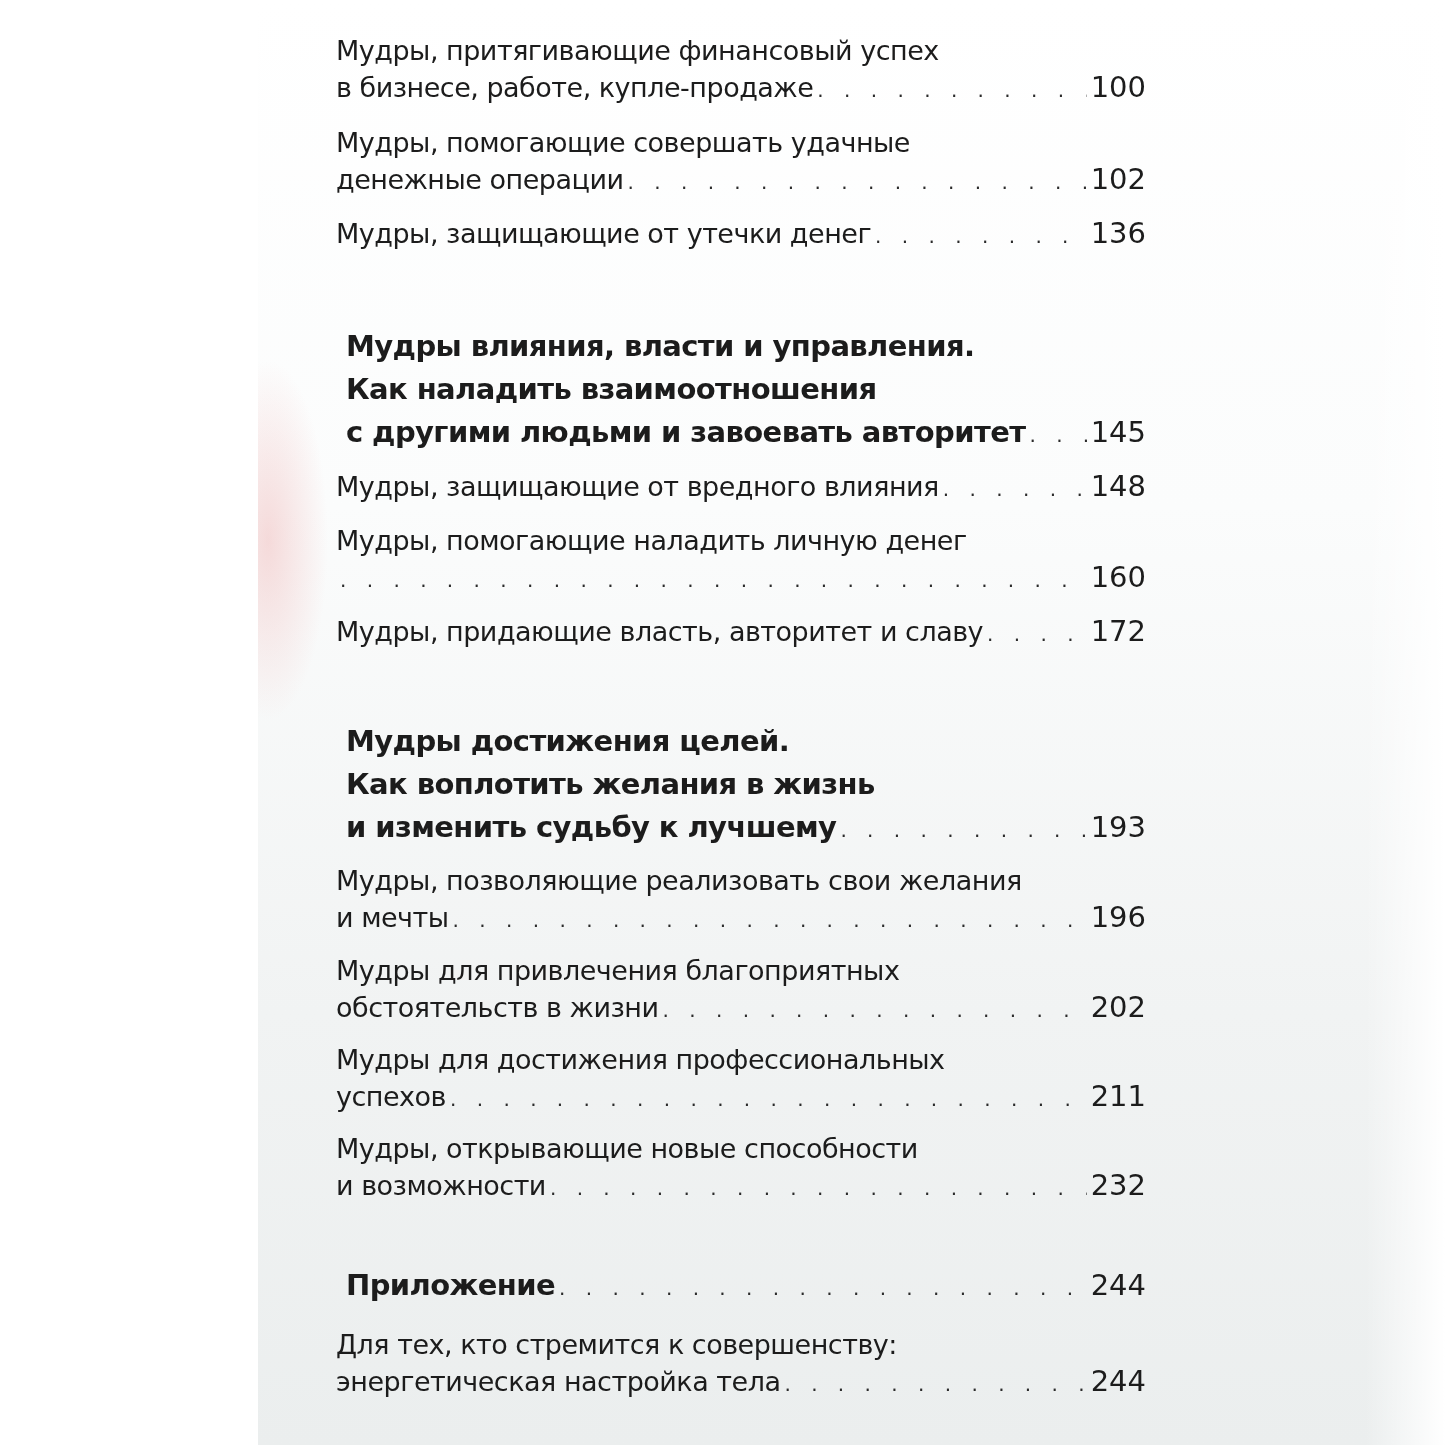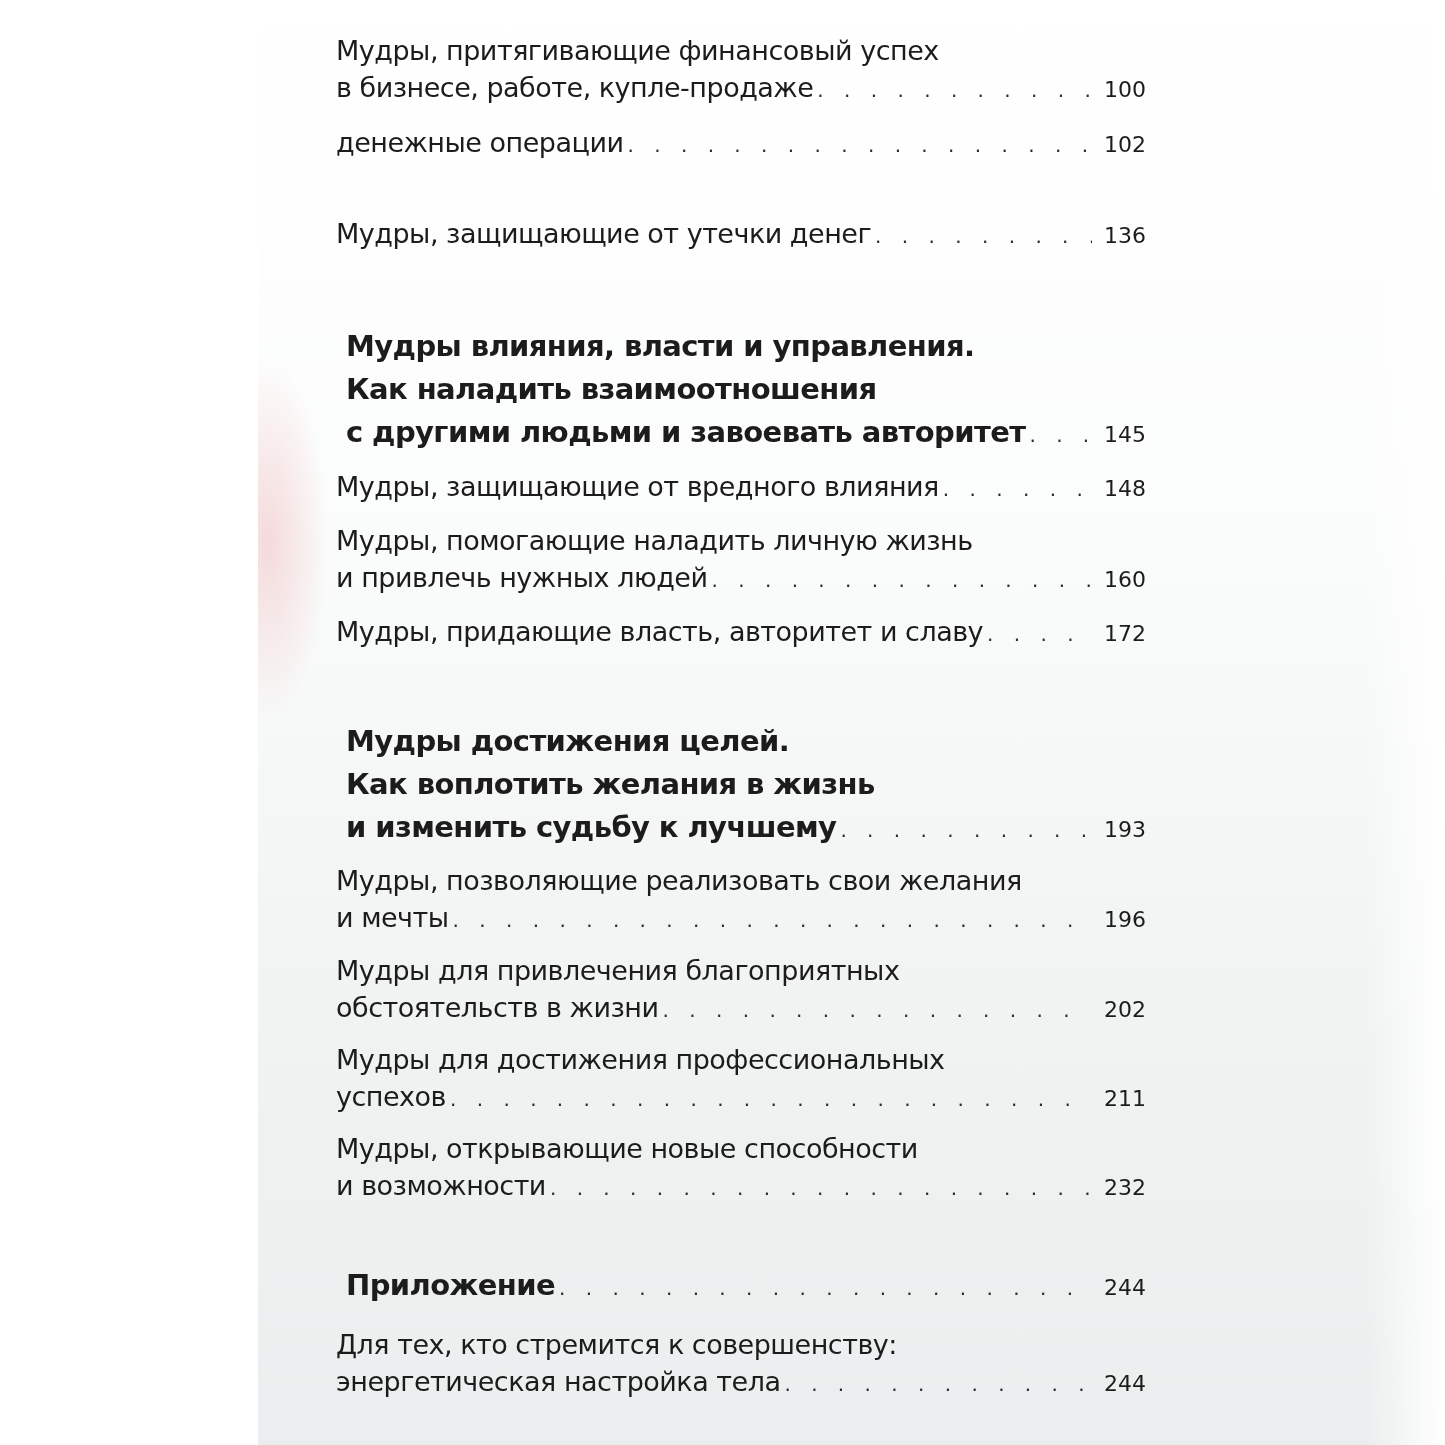--- a/index.html
+++ b/index.html
@@ -78,21 +78,21 @@
       color: #2a2a2a;
       letter-spacing: 7px;
       font-size: 20px;
     }
     .leader::before {
       content: ". . . . . . . . . . . . . . . . . . . . . . . . . . . . . . . . . . . . . . . . . . . . . . . . . . . . . . . . . . . . . . . . . . . . . . . . . . . . . . . .";
     }
     .pg {
       flex: 0 0 auto;
       font-weight: normal;
-      font-size: 22px;
+      font-size: 29px;
       letter-spacing: 0;
       min-width: 50px;
       text-align: right;
     }
   </style>
 </head>
 <body>
 
 <div class="page">
   <div class="toc">
@@ -103,20 +103,23 @@
         </div>
       <div class="line">
           <span>в бизнесе, работе, купле-продаже</span>
           <span class="leader"></span>
           <span class="pg">100</span>
         </div>
     </div>
 
     <div class="entry sub" style="top:124px">
       <div class="line">
+          <span>Мудры, помогающие совершать удачные</span>
+        </div>
+      <div class="line">
           <span>денежные операции</span>
           <span class="leader"></span>
           <span class="pg">102</span>
         </div>
     </div>
 
     <div class="entry sub" style="top:215px">
       <div class="line">
           <span>Мудры, защищающие от утечки денег</span>
           <span class="leader"></span>
@@ -141,24 +144,23 @@
     <div class="entry sub" style="top:468px">
       <div class="line">
           <span>Мудры, защищающие от вредного влияния</span>
           <span class="leader"></span>
           <span class="pg">148</span>
         </div>
     </div>
 
     <div class="entry sub" style="top:522px">
       <div class="line">
-          <span>Мудры, помогающие наладить личную жизнь</span>
-        </div>
-      <div class="line">
-          <span>и привлечь нужных людей</span>
+          <span>Мудры, помогающие наладить личную денег</span>
+        </div>
+      <div class="line">
           <span class="leader"></span>
           <span class="pg">160</span>
         </div>
     </div>
 
     <div class="entry sub" style="top:613px">
       <div class="line">
           <span>Мудры, придающие власть, авторитет и славу</span>
           <span class="leader"></span>
           <span class="pg">172</span>

